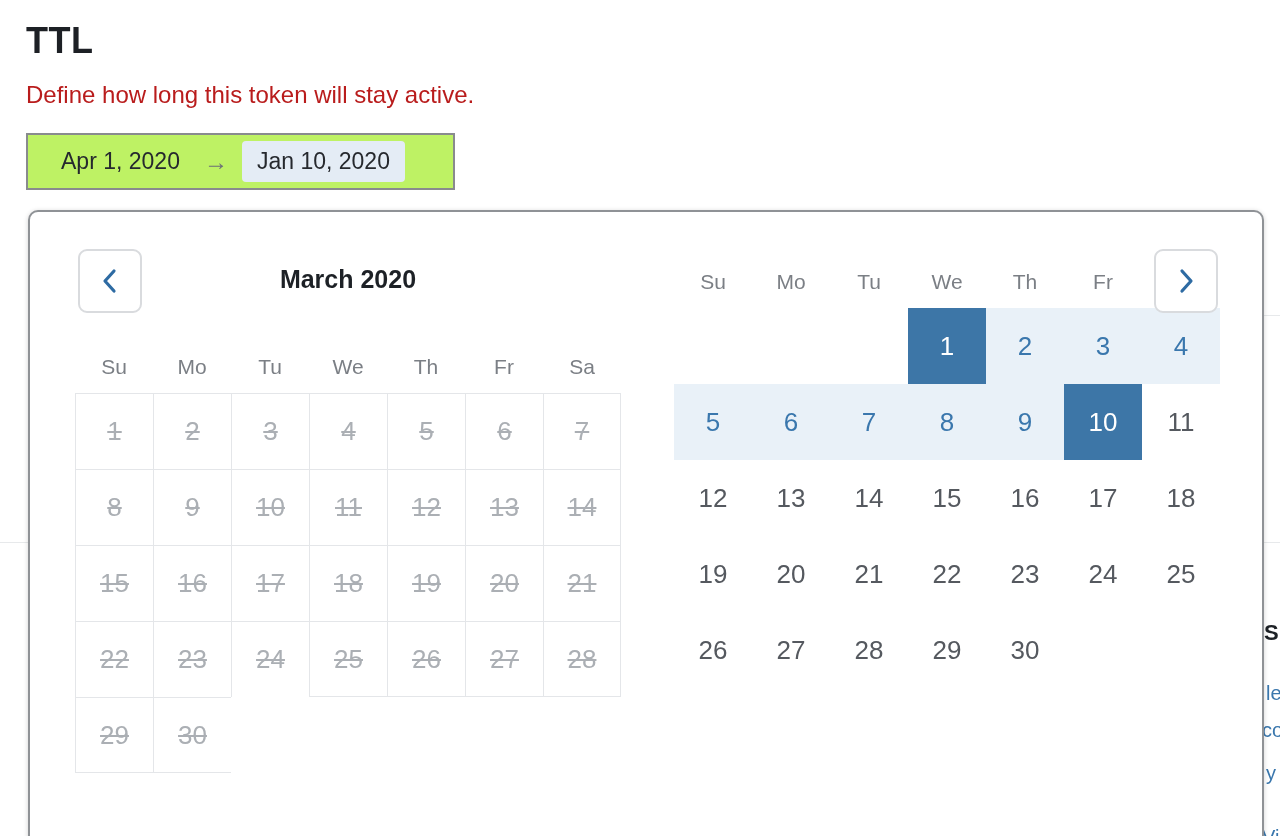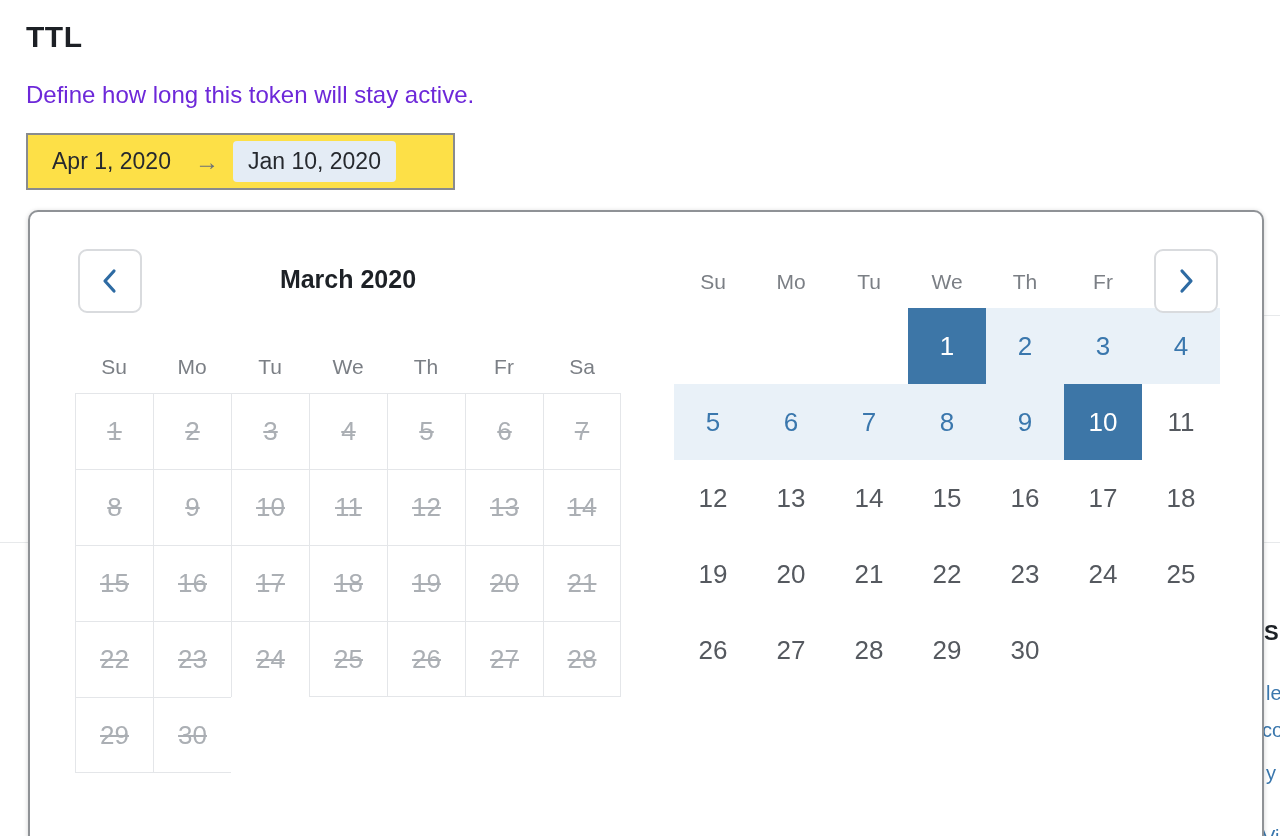--- a/index.html
+++ b/index.html
@@ -22,34 +22,34 @@
   .frag-link { font-size:20px; color:#3a77ad; }
   .bg-circle {
     position:absolute; z-index:0;
     width:34px; height:34px; border-radius:50%;
     border:2px solid #4a7fae; background:#fff;
   }
 
   
   .page-title {
     position:absolute; left:26px; top:20px; z-index:1;
-    font-size:30px; font-weight:700; color:#1d2025; letter-spacing:.5px;
+    font-size:36px; font-weight:700; color:#1d2025; letter-spacing:.5px;
   }
   .page-subtitle {
     position:absolute; left:26px; top:81px; z-index:1;
-    font-size:24px; color:#6d28d9;
+    font-size:24px; color:#b91c1c;
   }
 
   
   .range-input {
     position:absolute; left:26px; top:133px; z-index:1;
     width:429px; height:57px;
-    border:2px solid #898b8e; background:#fde047;
+    border:2px solid #898b8e; background:#bef264;
     display:flex; align-items:center;
-    padding-left:24px; padding-right:9px;
+    padding-left:33px; padding-right:9px;
     font-size:23px; color:#26292e;
   }
   .range-input .arrow { color:#6d7176; font-size:24px; margin:0 14px 0 24px; }
   .range-input .end-seg {
     background:#e4ecf5; border-radius:4px;
     padding:7px 15px; color:#26292e;
   }
 
   
   .popup {

